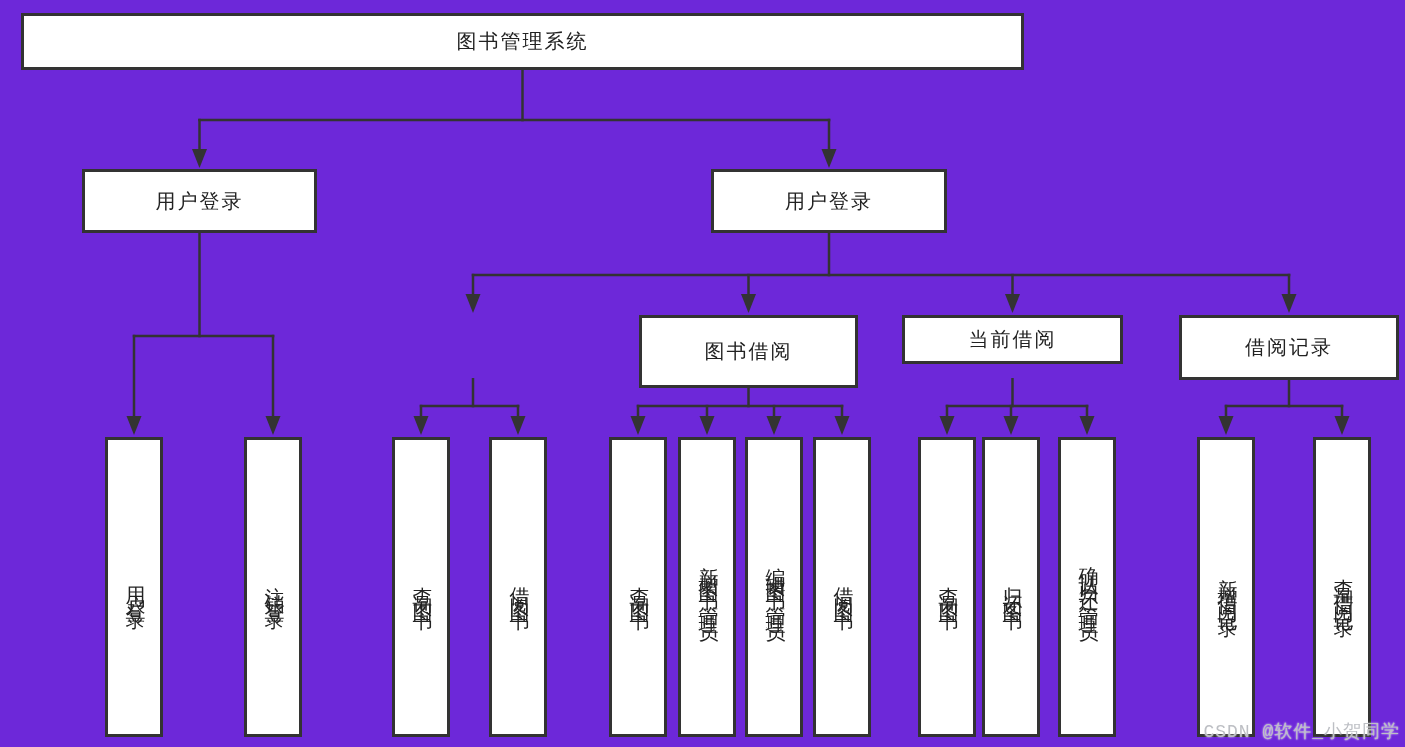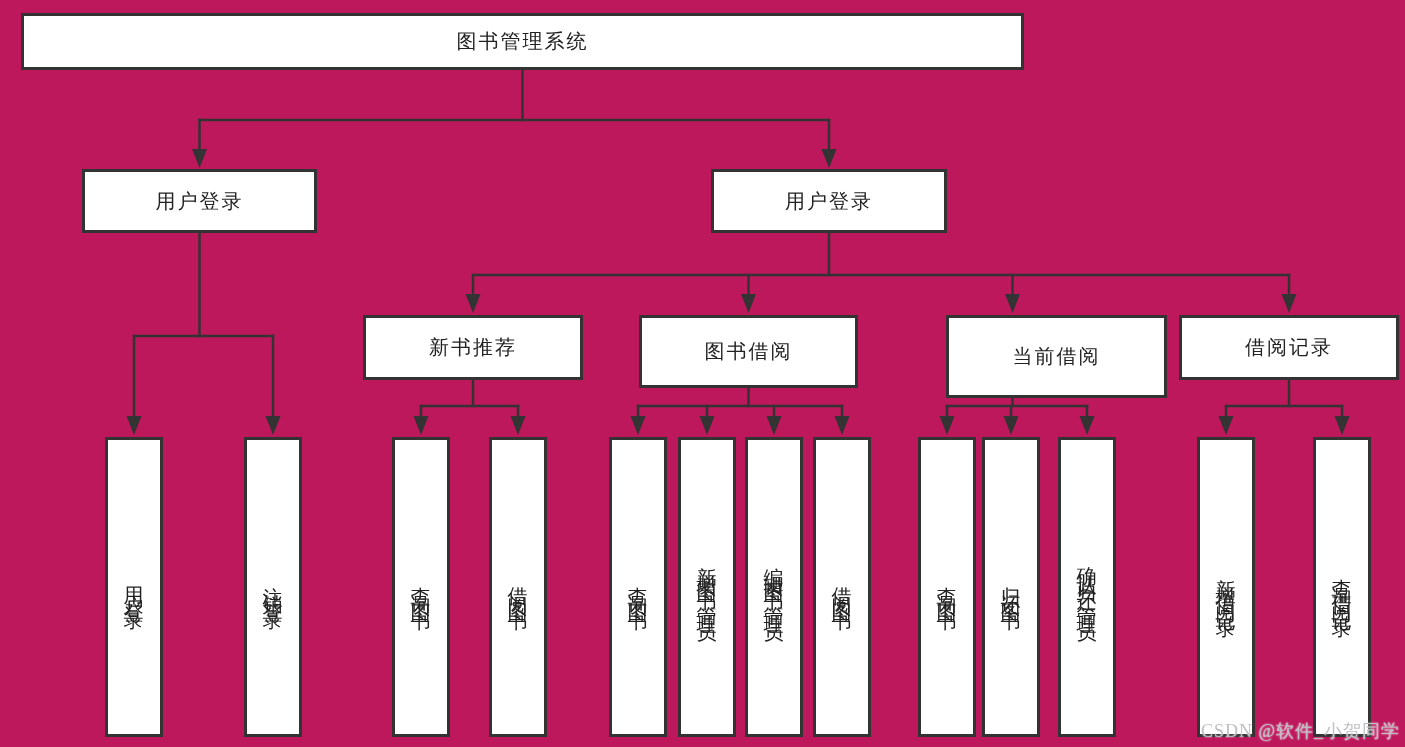--- a/index.html
+++ b/index.html
@@ -1,21 +1,21 @@
 <!DOCTYPE html>
 <html><head>
 <meta charset="utf-8">
 <style>
   html,body{margin:0;padding:0;background:#ffffff;}
   .canvas{
     position:relative;
     width:1405px;height:747px;
-    background:#be185d;
+    background:#6d28d9;
     overflow:hidden;
-    font-family:Liberation Serif, serif;
+    font-family:Liberation Mono, monospace;
   }
   .canvas svg{position:absolute;left:0;top:0;pointer-events:none;}
   .node{
     position:absolute;
     box-sizing:border-box;
     border:3px solid #333333;
     background:#ffffff;
     display:flex;
     align-items:center;
     justify-content:center;
@@ -111,27 +111,24 @@
     <span>图书管理系统</span>
   </div>
 
   <div class="node h" style="left:82px;top:169px;width:235px;height:64px">
     <span>用户登录</span>
   </div>
   <div class="node h" style="left:711px;top:169px;width:236px;height:64px">
     <span>用户登录</span>
   </div>
 
-  <div class="node h" style="left:363px;top:315px;width:220px;height:65px">
-    <span>新书推荐</span>
-  </div>
   <div class="node h" style="left:639px;top:315px;width:219px;height:73px">
     <span>图书借阅</span>
   </div>
-  <div class="node h" style="left:946px;top:315px;width:221px;height:83px">
+  <div class="node h" style="left:902px;top:315px;width:221px;height:49px">
     <span>当前借阅</span>
   </div>
   <div class="node h" style="left:1179px;top:315px;width:220px;height:65px">
     <span>借阅记录</span>
   </div>
 
   <div class="node v" style="left:105px">
     <span>用户登录</span>
   </div>
   <div class="node v" style="left:244px">

